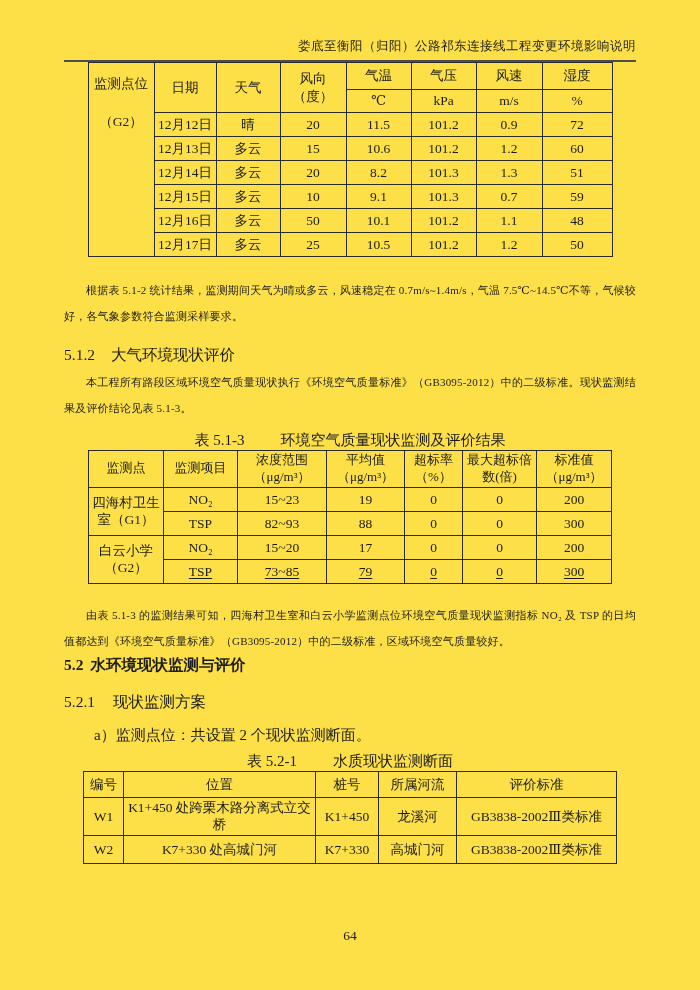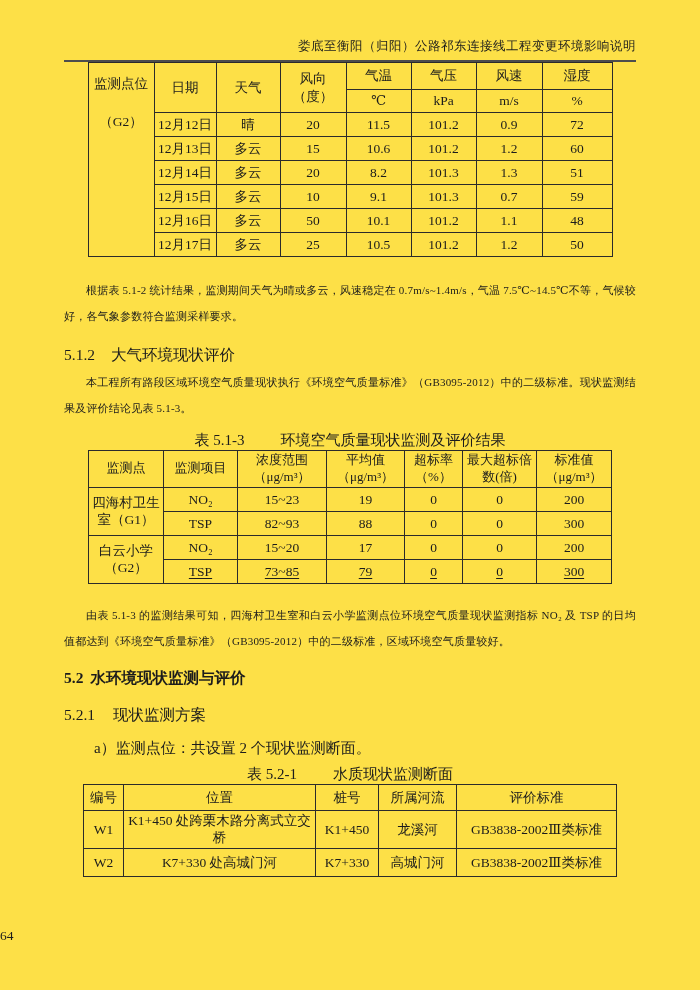--- a/index.html
+++ b/index.html
@@ -32,42 +32,42 @@
     font-size:11px; line-height:26px; text-align:justify;
     text-indent:2em; letter-spacing:.2px;
   }
   .p1 { margin-top:20px; }
   .p2 { margin-top:3px; }
   .p3 { margin-top:18px; }
   .sec { font-size:15.5px; line-height:22px; }
   .sec .num { display:inline-block; }
   .sec-512 { margin-top:15px; }
   .sec-512 .num { margin-right:16px; }
-  .sec-52  { margin-top:13px; font-weight:bold; }
+  .sec-52  { font-weight:bold; }
   .sec-52 .num { margin-right:7px; }
   .sec-521 { margin-top:15px; }
   .sec-521 .num { margin-right:18px; }
   .item-line { margin-top:9px; font-size:15px; line-height:26px; padding-left:2em; }
   .caption {
     text-align:center; font-weight:normal; font-size:15px; line-height:20px;
   }
   .cap-1 { margin-top:9px; }
   .cap-2 { margin-top:3px; }
   .caption .cap-label { margin-right:36px; }
   .air { width:523px; margin-top:6px; }
   .air tr.hr td { height:36px; font-size:13px; }
   .air tr.dr td { height:24px; }
   .air td.pt { white-space:pre-line; }
   .u { text-decoration:underline; text-underline-offset:2px; }
   .water { width:533px; margin-top:5px; }
   .water tr.hr td { height:26px; }
   .water tr.dr td { height:28px; }
   .footer {
     position:absolute; left:0; bottom:46px; width:100%;
-    font-size:13.5px;
+    text-align:center; font-size:13.5px;
   }
 </style>
 </head>
 <body>
 
 <div class="page">
   <div class="content">
 
     <div class="doc-header">
       <span>娄底至衡阳（归阳）公路祁东连接线工程变更环境影响说明</span>

